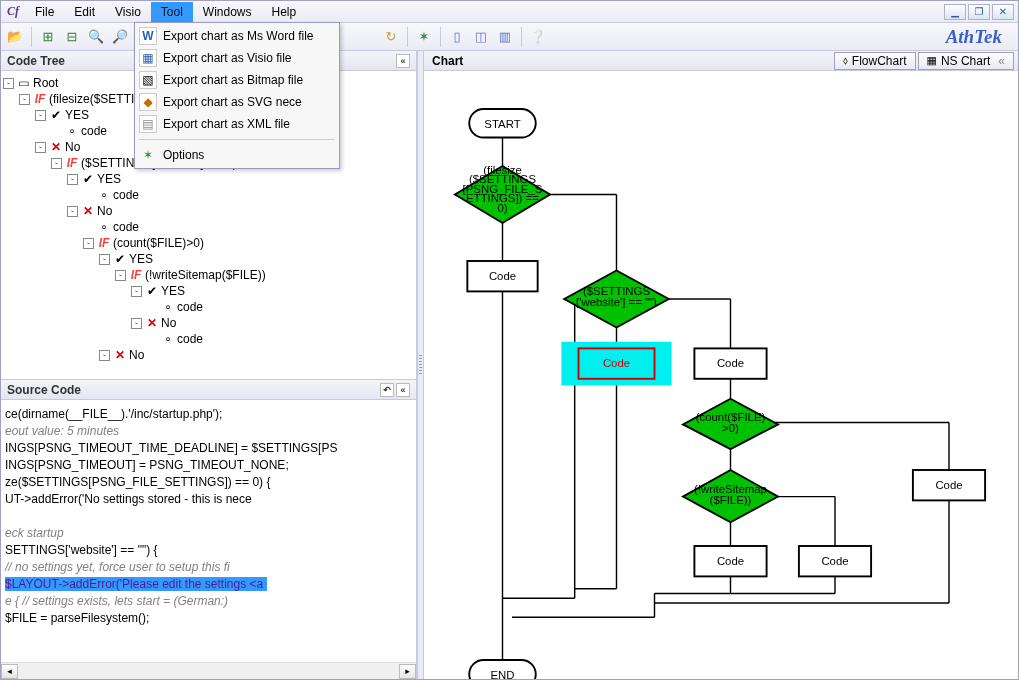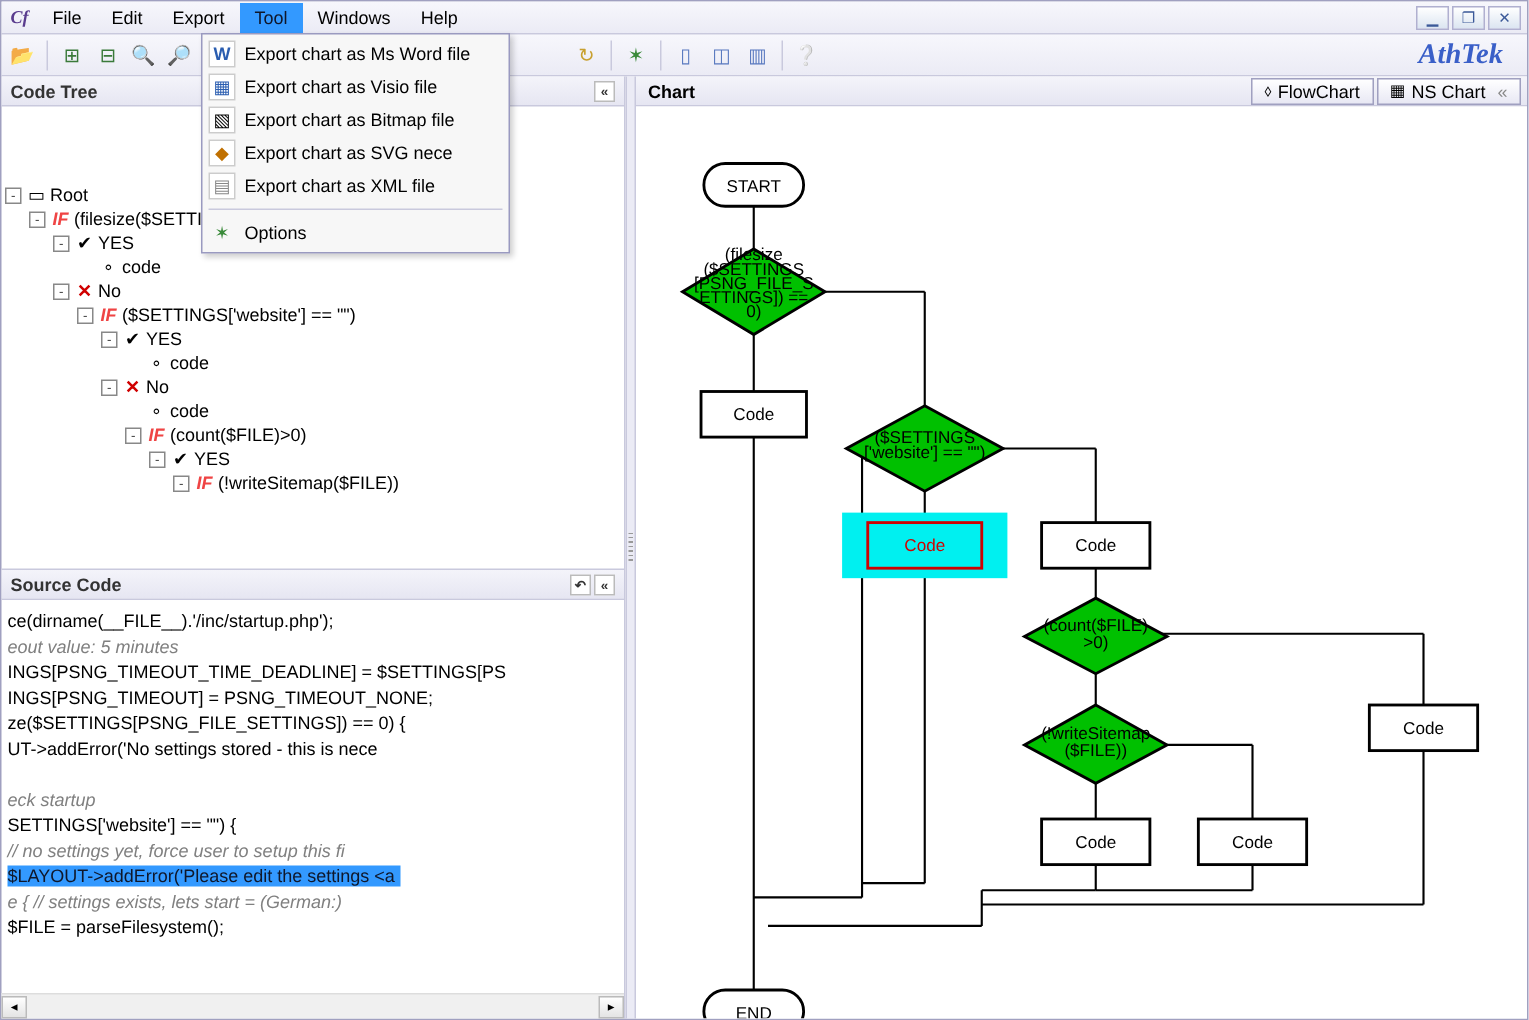--- a/index.html
+++ b/index.html
@@ -8,35 +8,35 @@
   .app-icon { width:16px;height:16px;margin-right:4px;display:flex;align-items:center;justify-content:center;font-weight:bold;color:#5a3c8e;font-family:serif;font-style:italic; }
   .menu { padding: 3px 10px; cursor:default; }
   .menu.sel { background:#3399ff;color:#0f172a; }
   .winbtns { margin-left:auto; display:flex; gap:2px; padding-right:4px; }
   .wb { width:22px;height:16px;border:1px solid #b0b0d0;background:linear-gradient(#fff,#dbe5f1);display:flex;align-items:center;justify-content:center;font-size:10px;color:#3b5998; }
   .toolbar { display:flex; height:28px; background:linear-gradient(#f7f7fc,#ebebf5); border-bottom:1px solid #c9c9dd; align-items:center; padding:0 4px; gap:4px; }
   .tbtn { width:20px;height:20px;display:flex;align-items:center;justify-content:center;font-size:13px;cursor:default; }
   .sep { width:1px;height:20px;background:#c9c9dd;margin:0 2px; }
   .brand { margin-left:auto;padding-right:12px;color:#3a5fc8;font-style:italic;font-weight:bold;font-size:19px;font-family:"Times New Roman",serif; }
   .main { flex:1; display:flex; min-height:0; }
-  .leftcol { width:416px; display:flex; flex-direction:column; border-right:1px solid #c9c9dd;gap:47px; }
+  .leftcol { width:416px; display:flex; flex-direction:column; border-right:1px solid #c9c9dd; }
   .pane-hdr { height:20px;background:linear-gradient(#f4f4fa,#e6e6f2);border-bottom:1px solid #c9c9dd;display:flex;align-items:center;padding:0 6px;font-weight:bold;color:#333; }
   .pane-hdr .hbtn { margin-left:auto;width:14px;height:14px;border:1px solid #bbb;background:#fff;font-size:9px;display:flex;align-items:center;justify-content:center; }
   .pane-hdr .hbtn+* { margin-left:2px; }
   .tree { flex:1; overflow:auto; padding:4px 2px; line-height:16px; white-space:nowrap; }
   .trow { display:flex; align-items:center; height:16px; }
   .expander { width:11px;height:11px;border:1px solid #888;display:inline-flex;align-items:center;justify-content:center;font-size:9px;line-height:1;color:#444;margin-right:3px;background:#fff; }
   .spacer { display:inline-block; }
   .ic { width:14px;display:inline-flex;justify-content:center;margin-right:2px; }
   .if { color:#ef4444;font-weight:bold;font-style:italic; }
   .nox { color:#d00000;font-weight:bold; }
   .srcpane { height:300px; display:flex; flex-direction:column; border-top:1px solid #c9c9dd; }
   .srcbody { flex:1; overflow:auto; font-family:"Courier New",monospace; font-size:13px; padding:6px 4px 20px 4px; white-space:pre; line-height:16px; }
   .cmt { color:#808080; font-style:italic; }
-  .hl { background:#3399ff;color:#0f172a; }
+  .hl { background:#3399ff;color:#4c1d95; }
   .hscroll { height:17px;background:#f0f0f0;border-top:1px solid #ddd;display:flex;align-items:center; }
   .hscroll .sbtn{width:17px;height:15px;border:1px solid #bbb;background:linear-gradient(#fff,#e4e4e4);display:flex;align-items:center;justify-content:center;font-size:9px;}
   .rightcol { flex:1; display:flex; flex-direction:column; position:relative; }
   .charthdr { height:20px; display:flex; align-items:center; border-bottom:1px solid #c9c9dd; background:linear-gradient(#f4f4fa,#e6e6f2); }
   .charthdr .title { font-weight:bold; padding-left:8px; }
   .tabgrp { margin-left:auto; display:flex; gap:2px; padding-right:4px; }
   .tab { border:1px solid #a0a0c0; padding:1px 8px; background:linear-gradient(#fff,#e8e8f4); display:flex; align-items:center; gap:4px; font-size:11px; }
   .tab .ico{font-size:11px;}
   .chartarea { flex:1; position:relative; overflow:hidden; background:#fff; }
   .chartarea svg { width:100%; height:100%; }
@@ -49,21 +49,21 @@
   .vsplit div{width:3px;height:20px;background:repeating-linear-gradient(#999,#999 1px,transparent 1px,transparent 3px);}
   text { font-family:"Segoe UI","Arial",sans-serif; }
 </style>
 </head>
 <body>
 
 <div class="menubar">
   <div class="app-icon">Cf</div>
   <div class="menu">File</div>
   <div class="menu">Edit</div>
-  <div class="menu">Export</div>
+  <div class="menu">Visio</div>
   <div class="menu sel">Tool</div>
   <div class="menu">Windows</div>
   <div class="menu">Help</div>
   <div class="winbtns">
     <div class="wb">▁</div>
     <div class="wb">❐</div>
     <div class="wb">✕</div>
   </div>
 </div>
 

